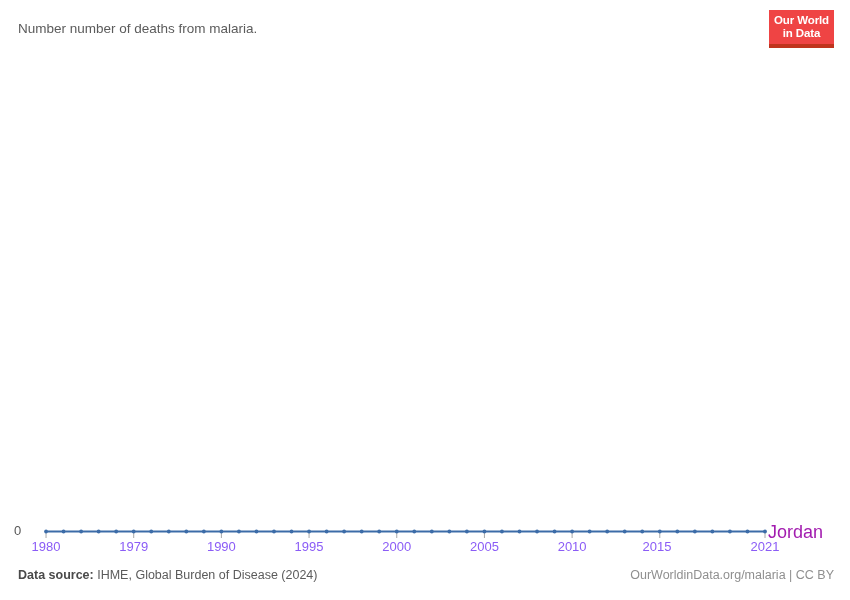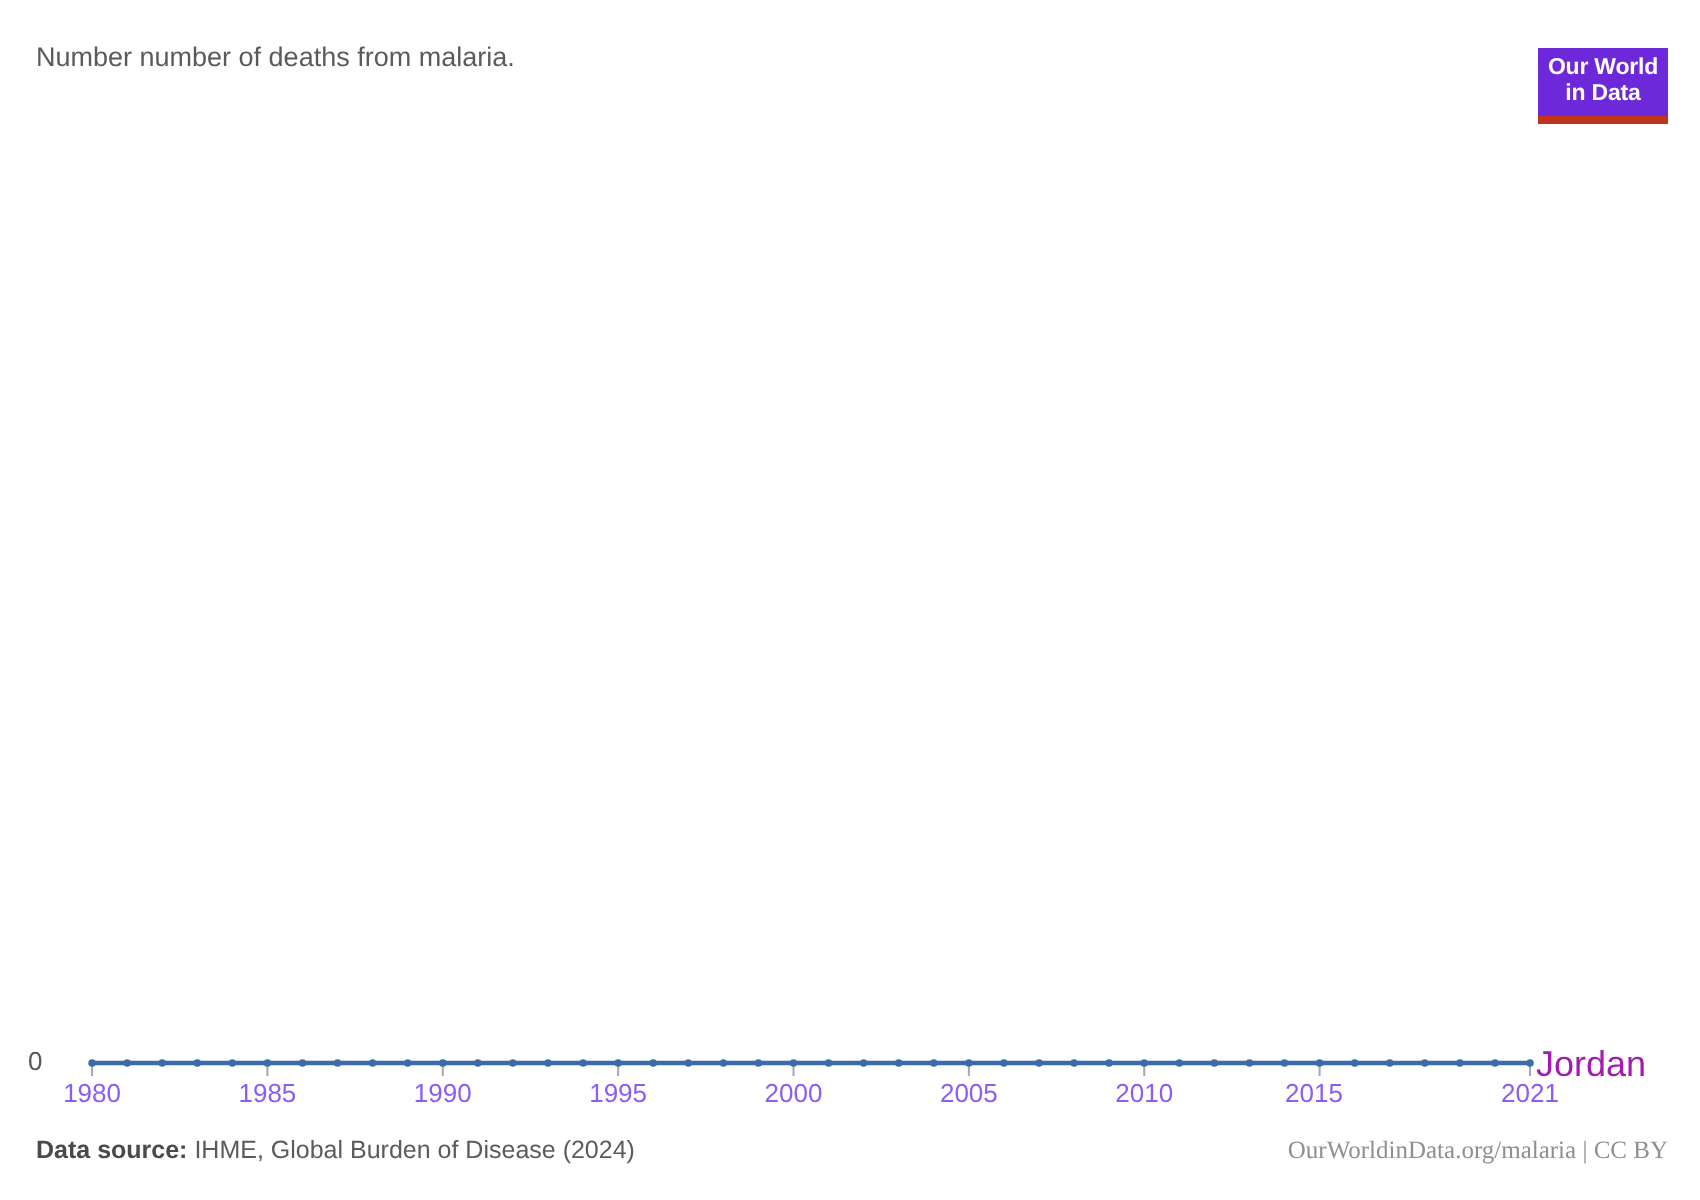--- a/index.html
+++ b/index.html
@@ -39,24 +39,24 @@
     line-height: 17px;
     color: #5b5b5b;
     margin: 6px 0 0 0;
     white-space: nowrap;
   }
 
   
   #owid-logo {
     position: absolute;
     left: 769px;
-    top: 24px;
+    top: 10px;
     width: 65px;
     height: 38px;
-    background: #6d28d9;
+    background: #ef4444;
     box-sizing: border-box;
     border-bottom: 4px solid #c0341d;
     display: flex;
     flex-direction: column;
     align-items: center;
     justify-content: center;
     padding-bottom: 1px;
   }
   #owid-logo .logo-line {
     color: #ffffff;
@@ -135,21 +135,21 @@
     font-weight: 700;
     color: #4a4a4a;
   }
   #footer-link {
     position: absolute;
     right: 16px;
     top: 0;
     font-size: 12.5px;
     line-height: 15px;
     color: #8f8f8f;
-    font-family: Liberation Serif, serif;
+    font-family: Liberation Sans, sans-serif;
     white-space: nowrap;
   }
 </style>
 </head>
 <body>
 
 <div id="chart-header">
   <p id="chart-subtitle">Number number of deaths from malaria.</p>
 </div>
 
@@ -221,21 +221,21 @@
         <circle cx="729.93" cy="531.50" r="1.9" fill="#3c6ca8"></circle>
         <circle cx="747.46" cy="531.50" r="1.9" fill="#3c6ca8"></circle>
         <circle cx="765.00" cy="531.50" r="1.9" fill="#3c6ca8"></circle>
       </g>
   </svg>
 
   <span id="series-label-jordan">Jordan</span>
 
   <div id="x-axis-labels">
       <span class="x-tick-label" style="left: 46.04px;">1980</span>
-      <span class="x-tick-label" style="left: 133.71px;">1985</span>
+      <span class="x-tick-label" style="left: 133.71px;">1979</span>
       <span class="x-tick-label" style="left: 221.39px;">1990</span>
       <span class="x-tick-label" style="left: 309.07px;">1995</span>
       <span class="x-tick-label" style="left: 396.75px;">2000</span>
       <span class="x-tick-label" style="left: 484.43px;">2005</span>
       <span class="x-tick-label" style="left: 572.11px;">2010</span>
       <span class="x-tick-label" style="left: 657px;">2015</span>
       <span class="x-tick-label" style="left: 765px;">2021</span>
     </div>
 </div>
 

